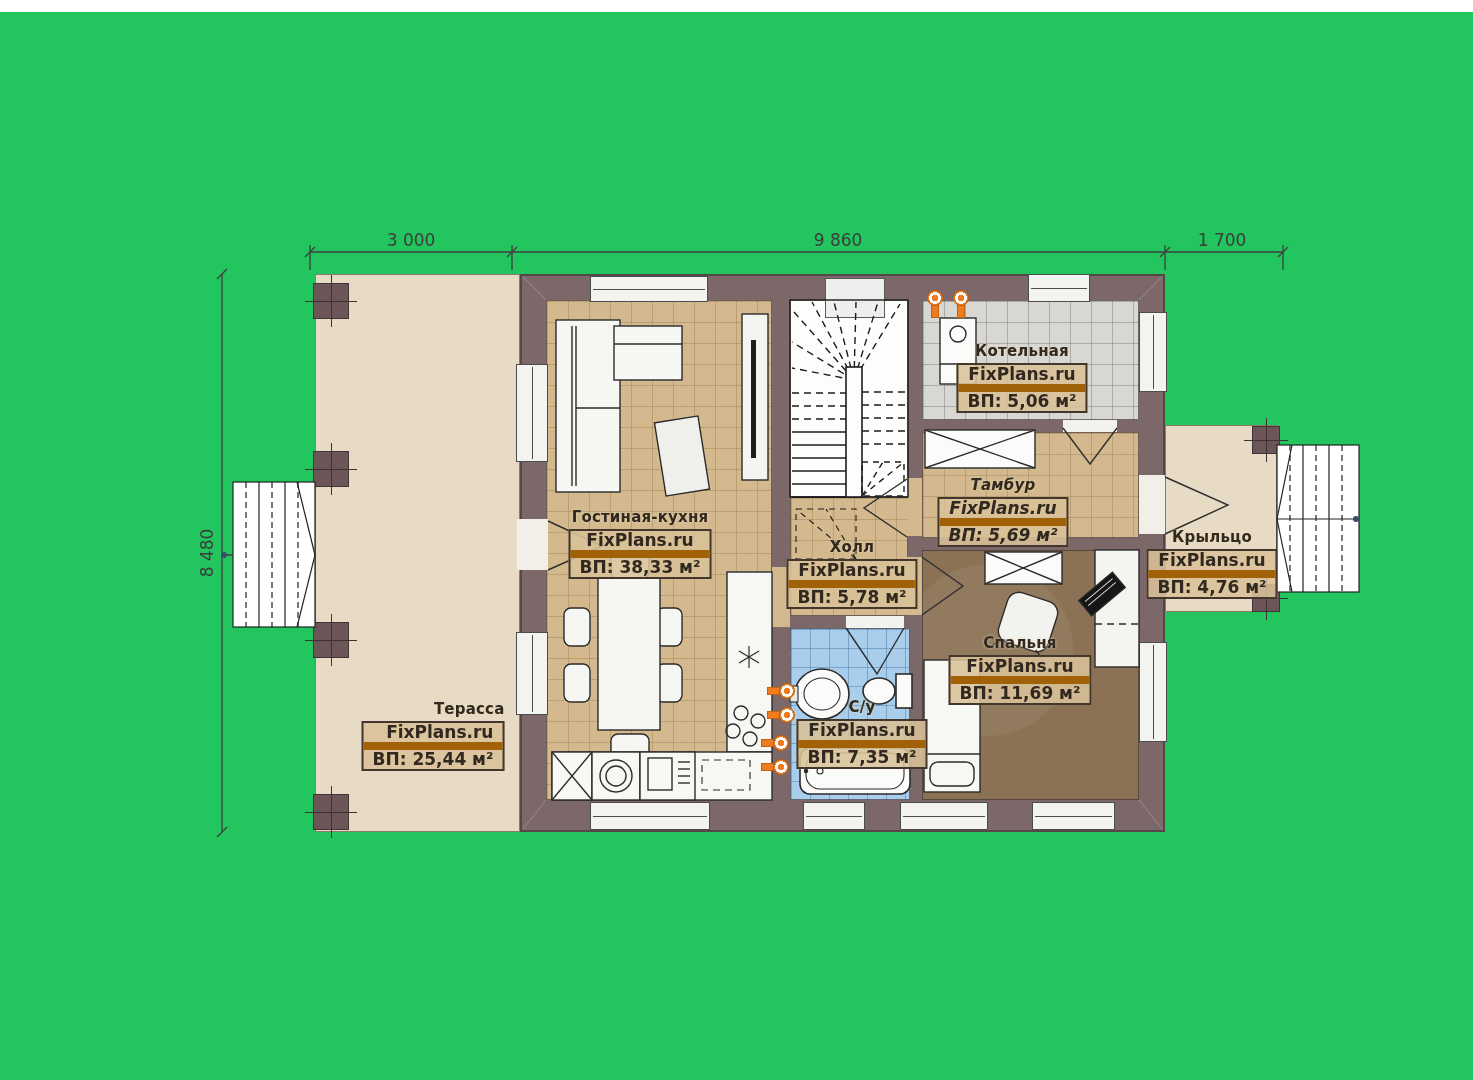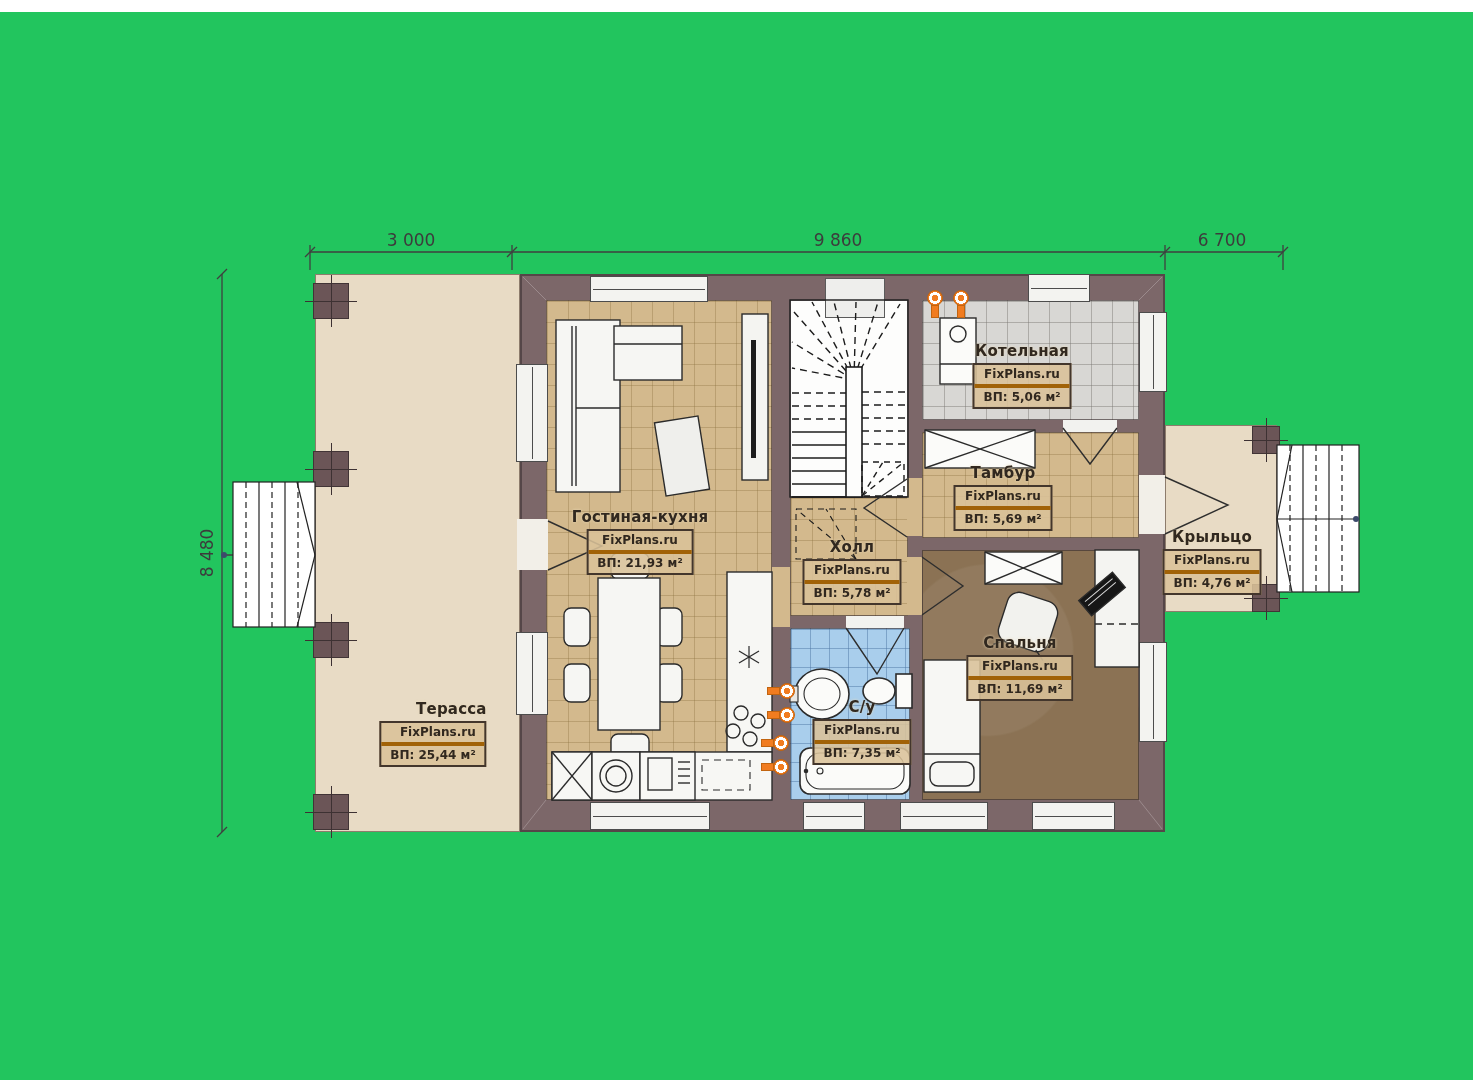--- a/index.html
+++ b/index.html
@@ -45,22 +45,22 @@
       background:radial-gradient(circle,#f17c20 0 3px,#fff 3px 6px,#f17c20 6px 9px);
       border:1px solid #c2640f;box-sizing:border-box;}
   .rad .stem{position:absolute;top:15px;left:6px;width:8px;height:13px;background:#f17c20;border:1px solid #c2640f;box-sizing:border-box;}
   .rad.side{transform:rotate(90deg);}
 
   
   .room-label{position:absolute;transform:translateX(-50%);text-align:center;z-index:7;}
   .room-name{font-weight:bold;font-size:15px;color:#31281f;letter-spacing:.2px;white-space:nowrap;
              text-shadow:0 0 3px rgba(235,220,185,.9);margin-bottom:3px;}
   .label-box{display:inline-block;border:2px solid #43362c;background:rgba(217,194,152,.88);}
-  .label-box .row{padding:0 9px;font-size:12px;font-weight:bold;color:#31281f;line-height:19px;white-space:nowrap;}
-  .label-box .row + .row{border-top:4px solid #a16207;}
+  .label-box .row{padding:0 9px;font-size:17px;font-weight:bold;color:#31281f;line-height:19px;white-space:nowrap;}
+  .label-box .row + .row{border-top:8px solid #a16207;}
 
   .dim-label{position:absolute;font-size:17px;color:#3c3c3c;z-index:7;transform:translateX(-50%);white-space:nowrap;}
   .dim-label.vert{transform:translate(-50%,-50%) rotate(-90deg);}
 
   svg.overlay{position:absolute;left:0;top:0;z-index:5;}
 </style>
 </head>
 <body>
 
 <div class="plan">
@@ -323,56 +323,56 @@
       <span class="bulb"></span>
       <span class="stem"></span>
     </div>
   <div class="rad side" style="left:764px;top:740px;">
       <span class="bulb"></span>
       <span class="stem"></span>
     </div>
 
   <div class="dim-label" style="left:411px;top:218px;">3 000</div>
   <div class="dim-label" style="left:838px;top:218px;">9 860</div>
-  <div class="dim-label" style="left:1222px;top:218px;">6 700</div>
+  <div class="dim-label" style="left:1222px;top:218px;">1 700</div>
   <div class="dim-label vert" style="left:207px;top:541px;">8 480</div>
 
   <div class="room-label" style="left:433px;top:688px;text-align:right;">
     <div class="room-name">Терасса</div>
     <div class="label-box">
       <div class="row">FixPlans.ru</div>
       <div class="row">ВП: 25,44 м²</div>
     </div>
   </div>
 
   <div class="room-label" style="left:640px;top:496px;">
     <div class="room-name">Гостиная-кухня</div>
     <div class="label-box">
       <div class="row">FixPlans.ru</div>
-      <div class="row">ВП: 21,93 м²</div>
+      <div class="row">ВП: 38,33 м²</div>
     </div>
   </div>
 
   <div class="room-label" style="left:852px;top:526px;">
     <div class="room-name">Холл</div>
     <div class="label-box">
       <div class="row">FixPlans.ru</div>
       <div class="row">ВП: 5,78 м²</div>
     </div>
   </div>
 
   <div class="room-label" style="left:1022px;top:330px;">
     <div class="room-name">Котельная</div>
     <div class="label-box">
       <div class="row">FixPlans.ru</div>
       <div class="row">ВП: 5,06 м²</div>
     </div>
   </div>
 
-  <div class="room-label" style="left:1003px;top:452px;">
+  <div class="room-label" style="left:1003px;top:464px;font-style:italic;">
     <div class="room-name">Тамбур</div>
     <div class="label-box">
       <div class="row">FixPlans.ru</div>
       <div class="row">ВП: 5,69 м²</div>
     </div>
   </div>
 
   <div class="room-label" style="left:1020px;top:622px;">
     <div class="room-name">Спальня</div>
     <div class="label-box">

